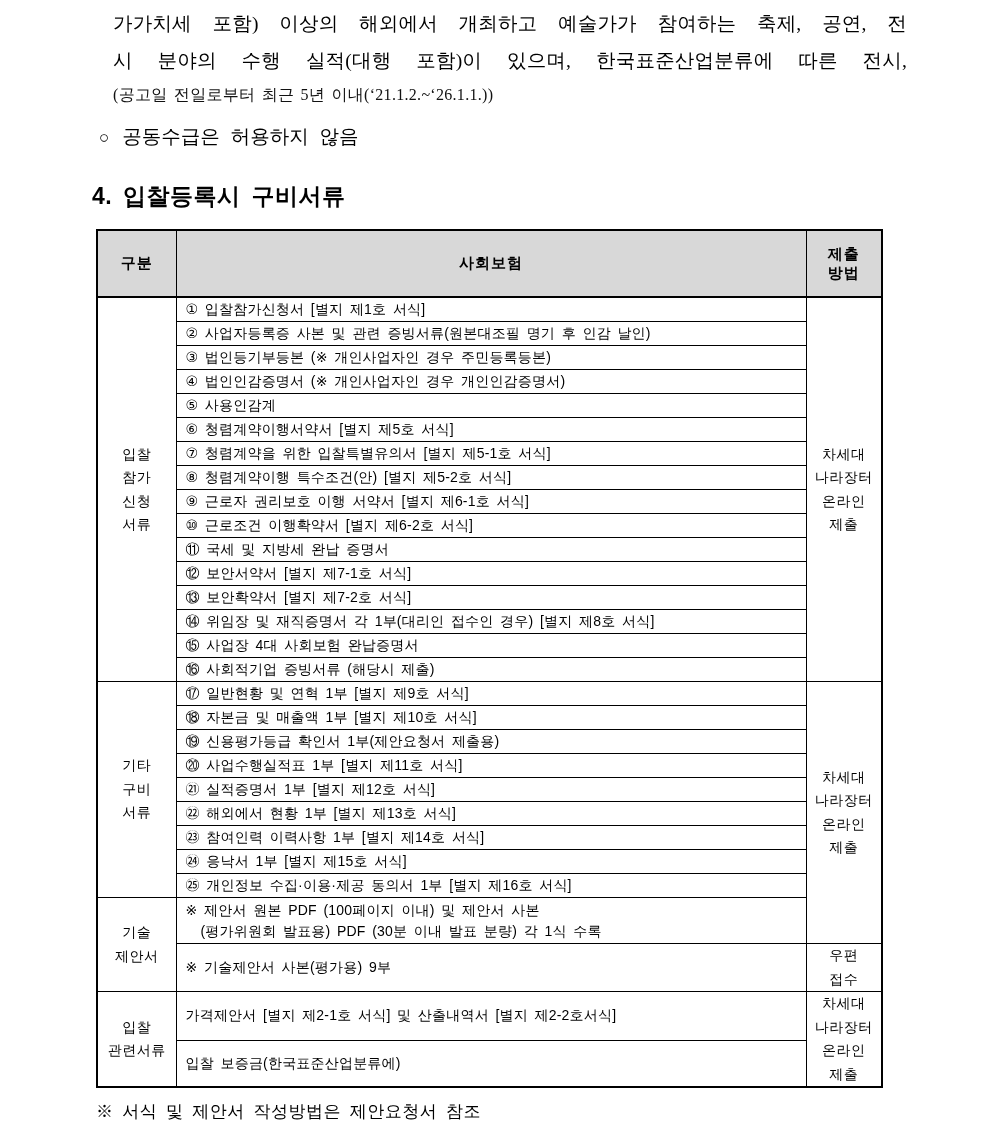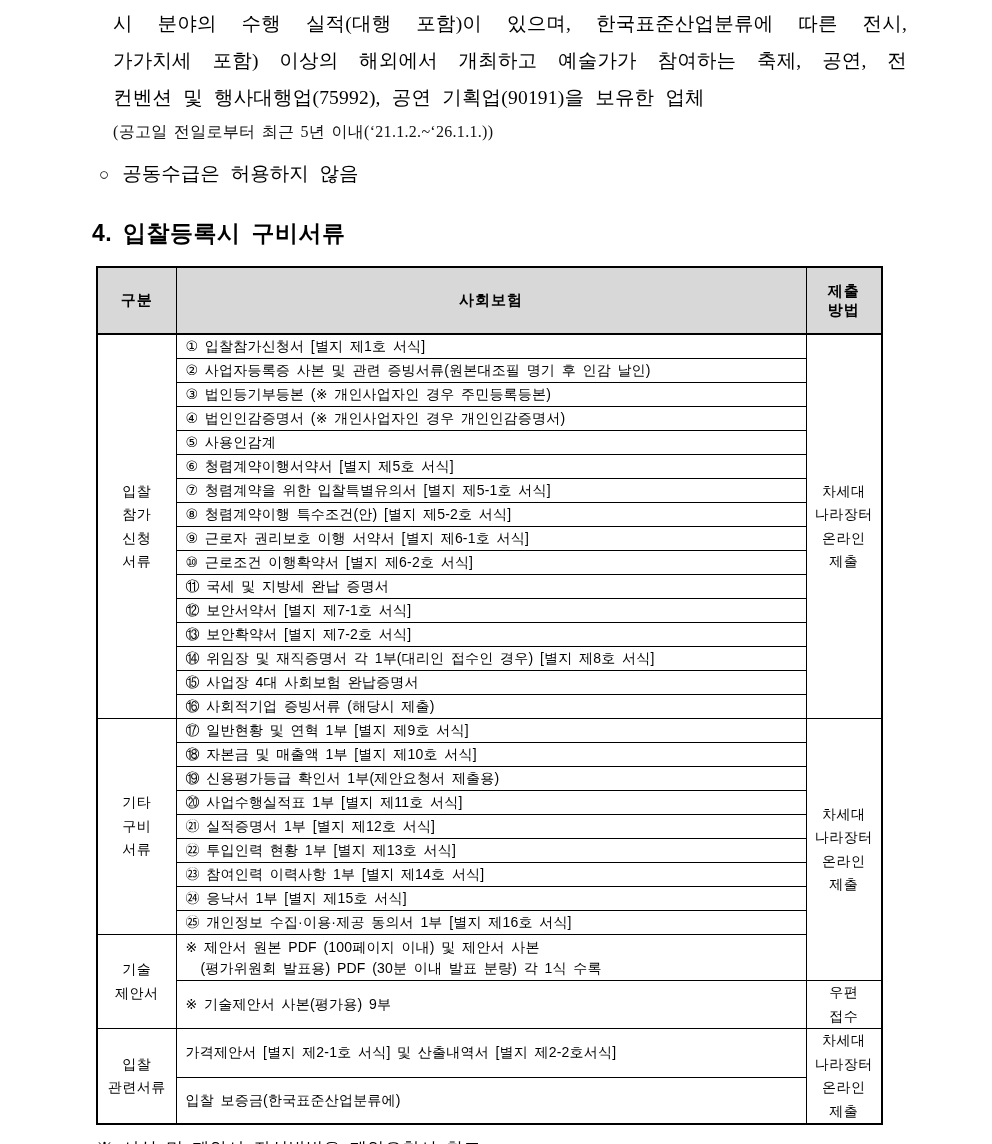--- a/index.html
+++ b/index.html
@@ -61,23 +61,22 @@
   .footnotes{margin:9px 0 0 96px;font-size:17px;line-height:29px;}
   .footnotes .fn{word-spacing:4px;letter-spacing:0.5px;}
   .footnotes .fn:nth-child(2){letter-spacing:1.8px;word-spacing:5px;}
 </style>
 </head>
 <body>
 
 <div class="page">
 
   <div class="intro-lines">
+    <div class="para-line justify-full">가가치세 포함) 이상의 해외에서 개최하고 예술가가 참여하는 축제, 공연, 전</div>
     <div class="para-line justify-full">시 분야의 수행 실적(대행 포함)이 있으며, 한국표준산업분류에 따른 전시,</div>
-    <div class="para-line justify-full">가가치세 포함) 이상의 해외에서 개최하고 예술가가 참여하는 축제, 공연, 전</div>
-    <div class="para-line">컨벤션 및 행사대행업(75992), 공연 기획업(90191)을 보유한 업체</div>
   </div>
   <div class="intro-note">(공고일 전일로부터 최근 5년 이내(‘21.1.2.~‘26.1.1.))</div>
 
   <div class="bullet-row">
     <span class="marker">○</span>
     <span>공동수급은 허용하지 않음</span>
   </div>
 
   <div class="sec-heading">4. 입찰등록시 구비서류</div>
 
@@ -221,21 +220,21 @@
             <div>⑳ 사업수행실적표 1부 [별지 제11호 서식]</div>
           </td>
         </tr>
         <tr>
           <td class="cell-item">
             <div>㉑ 실적증명서 1부 [별지 제12호 서식]</div>
           </td>
         </tr>
         <tr>
           <td class="cell-item">
-            <div>㉒ 투입인력 현황 1부 [별지 제13호 서식]</div>
+            <div>㉒ 해외에서 현황 1부 [별지 제13호 서식]</div>
           </td>
         </tr>
         <tr>
           <td class="cell-item">
             <div>㉓ 참여인력 이력사항 1부 [별지 제14호 서식]</div>
           </td>
         </tr>
         <tr>
           <td class="cell-item">
             <div>㉔ 응낙서 1부 [별지 제15호 서식]</div>

